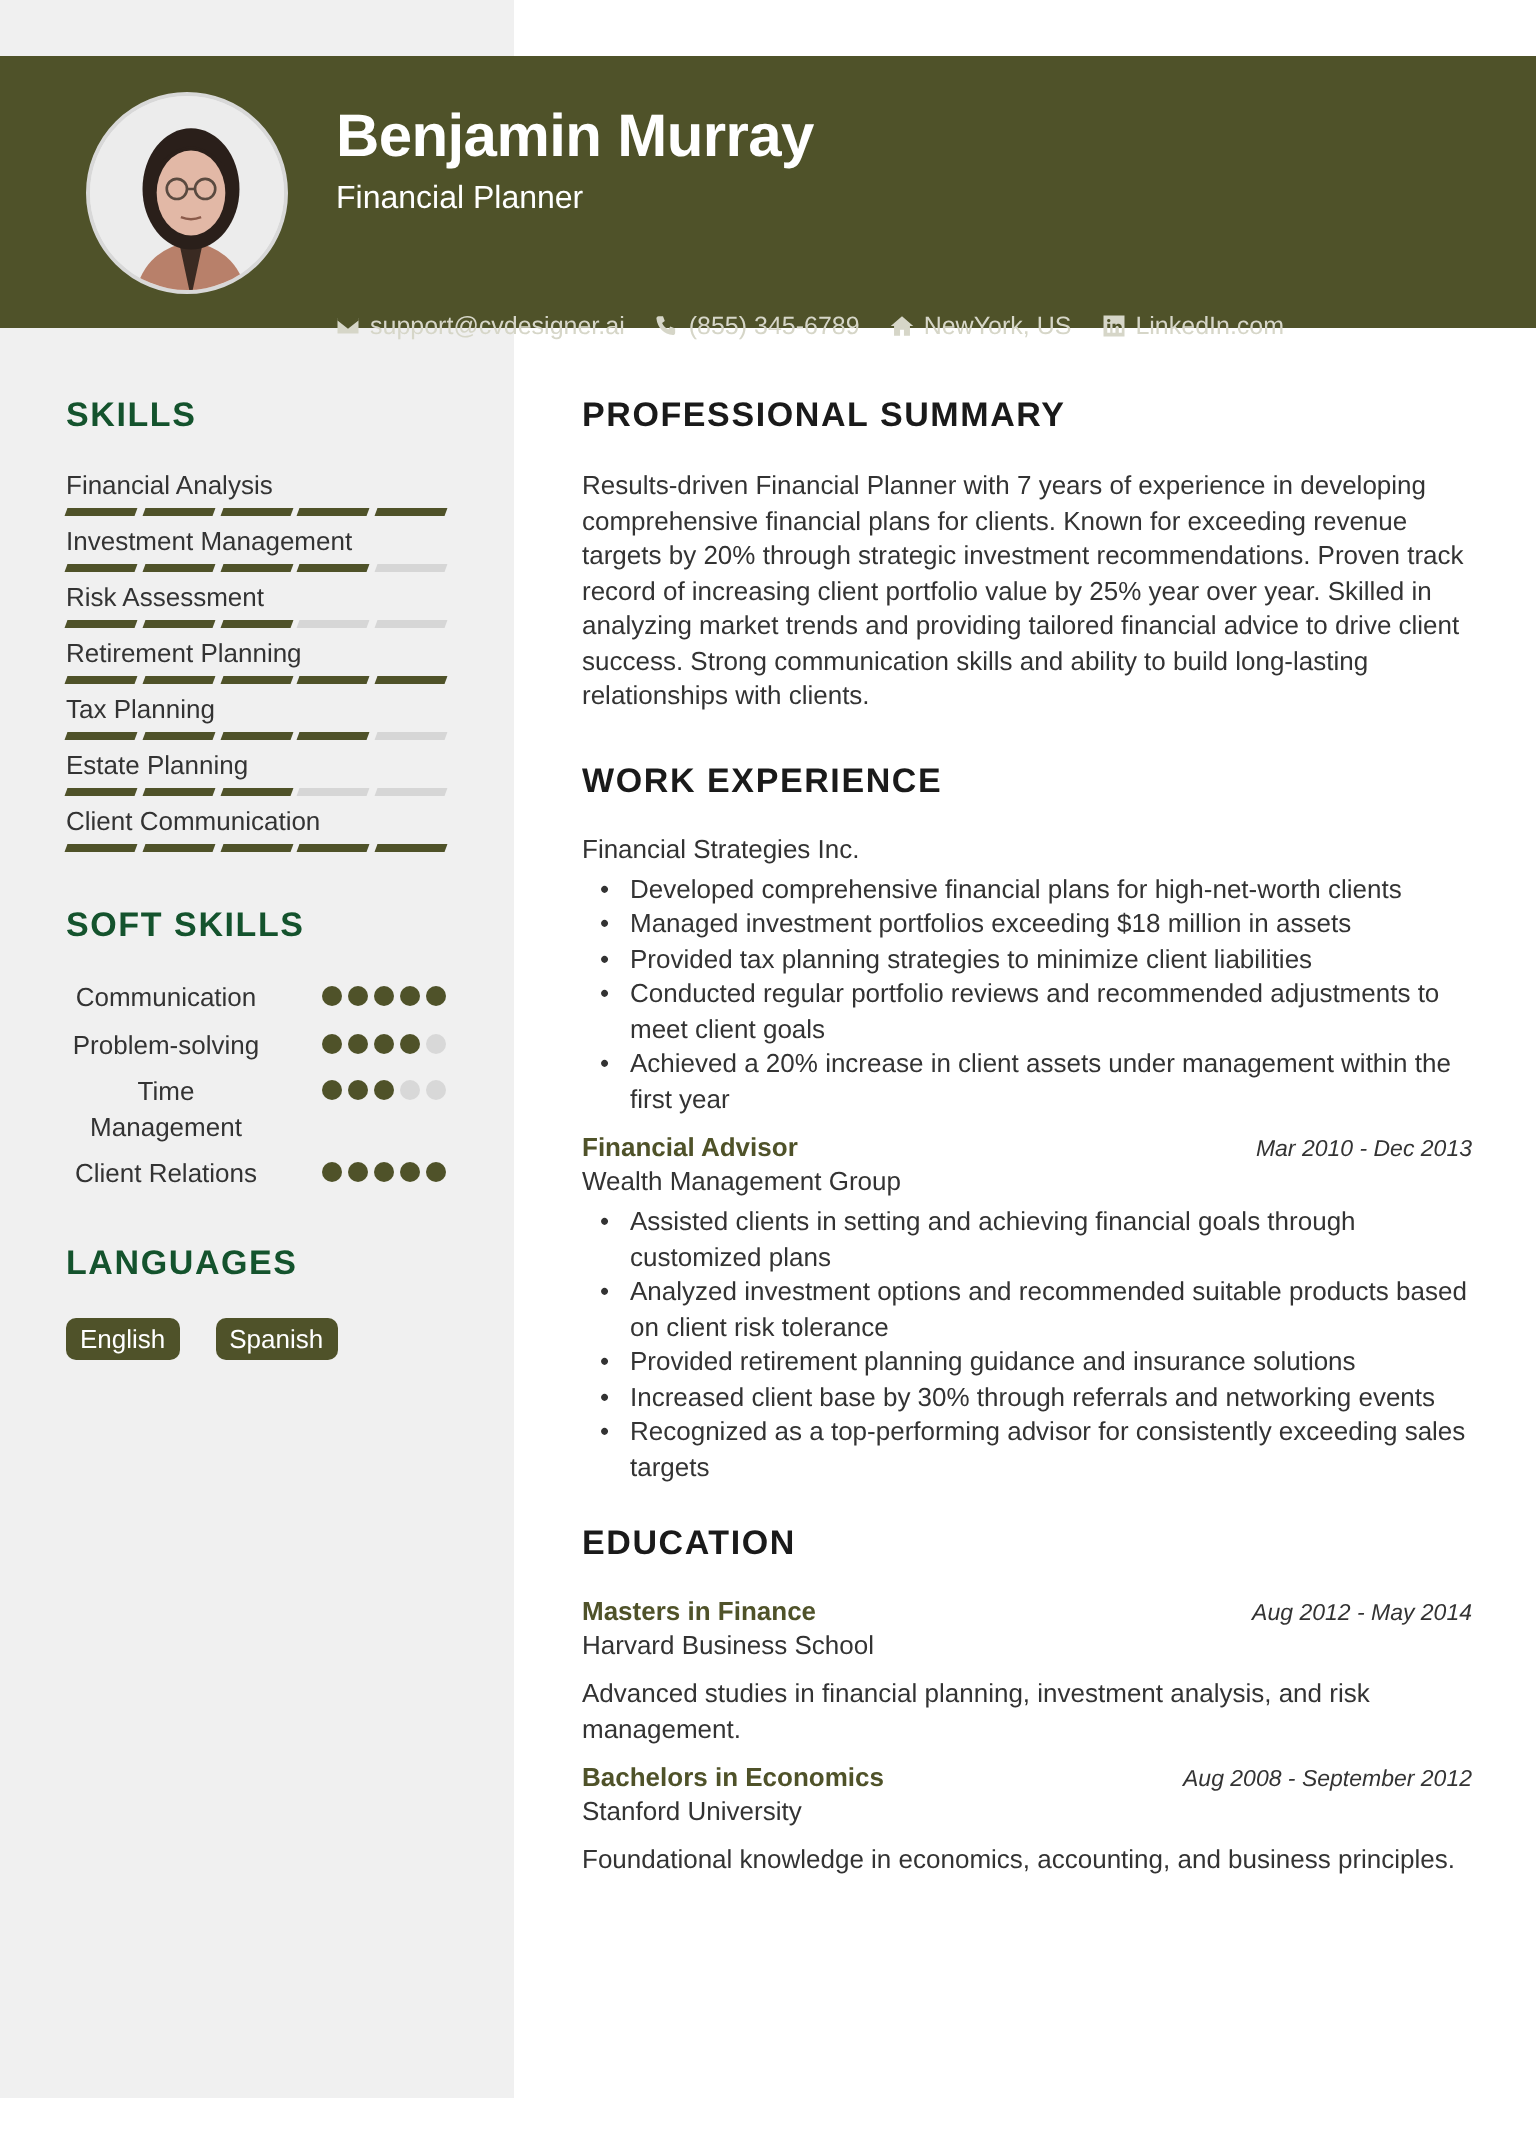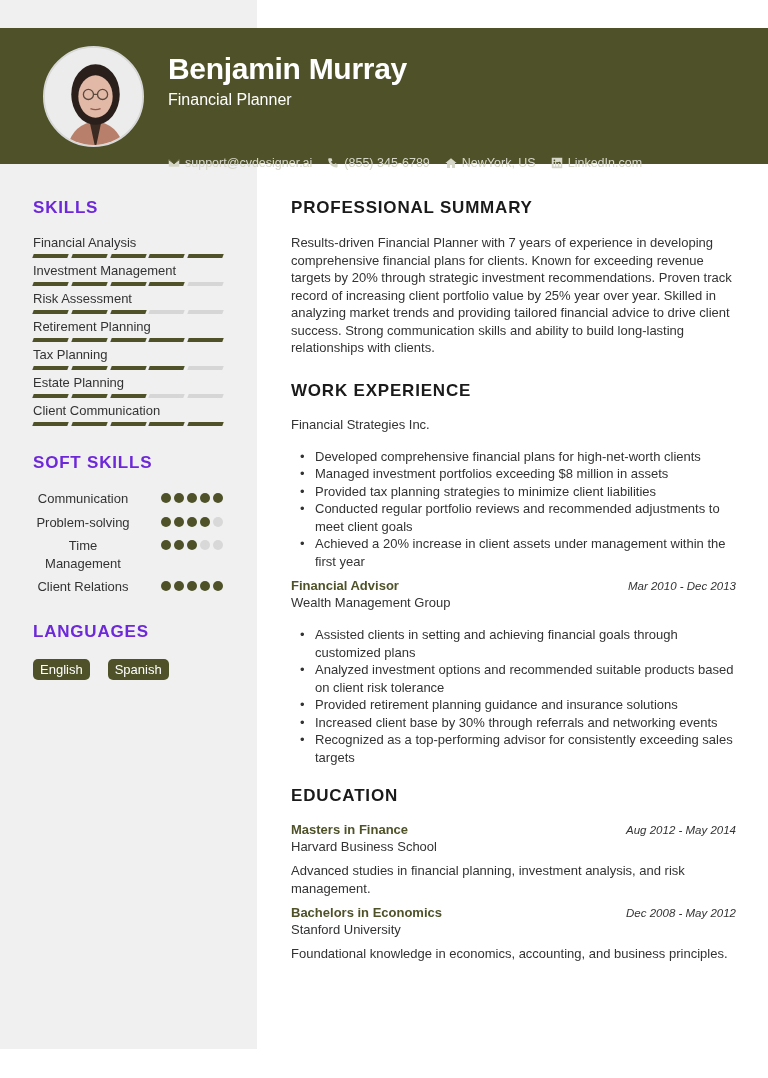--- a/index.html
+++ b/index.html
@@ -10,21 +10,21 @@
 
   .header { position: absolute; left: 0; top: 28px; width: 768px; height: 136px; background: #4f5229; }
   .photo { position: absolute; left: 43px; top: 46px; width: 101px; height: 101px; border-radius: 50%; background: #ececec; border: 2px solid #d8d8d8; overflow: hidden; }
   .name { position: absolute; left: 168px; top: 52px; font-size: 30px; font-weight: bold; color: #ffffff; letter-spacing: -0.3px; }
   .title { position: absolute; left: 168px; top: 91px; font-size: 16px; color: #ffffff; }
   .contacts { position: absolute; left: 168px; top: 122px; display: flex; gap: 15px; font-size: 12.5px; color: #d6d6c8; margin-top: 34px; }
   .contact { display: flex; align-items: center; gap: 5px; }
   .contact svg { width: 12px; height: 12px; fill: #d6d6c8; }
 
   .side { position: absolute; left: 33px; top: 198px; width: 190px; }
-  .side h2 { font-size: 17px; font-weight: bold; color: #6d28d9; letter-spacing: 0.8px; margin-bottom: 17px; }
+  .side h2 { font-size: 17px; font-weight: bold; color: #14532d; letter-spacing: 0.8px; margin-bottom: 17px; }
   .skill { margin-bottom: 4px; }
   .skill-name { font-size: 13px; color: #333; line-height: 16px; }
   .bar { display: flex; gap: 4px; margin-top: 3px; height: 5px; }
   .seg { width: 35px; height: 4px; background: #d6d6d6; transform: skewX(-20deg); }
   .seg.on { background: #4f5229; }
 
   .soft { margin-top: 26px; }
   .soft-row { display: flex; justify-content: space-between; align-items: flex-start; margin-bottom: 6px; }
   .soft-name { font-size: 13px; color: #333; line-height: 17.5px; width: 100px; text-align: center; }
   .dots { display: flex; gap: 3px; margin-top: 3px; }
@@ -36,21 +36,21 @@
   .lang { background: #4f5229; color: #fff; font-size: 13px; padding: 3px 7px; border-radius: 5px; }
 
   .main { position: absolute; left: 291px; top: 198px; width: 445px; }
   .main h2 { font-size: 17px; font-weight: bold; color: #1a1a1a; letter-spacing: 0.8px; margin-bottom: 16px; }
   .summary { font-size: 13px; line-height: 17.5px; color: #333; margin-bottom: 24px; }
   .job { margin-bottom: 6px; }
   .job-head { display: flex; justify-content: space-between; align-items: baseline; }
   .job-title { font-size: 13px; font-weight: bold; color: #4f5229; }
   .job-date { font-size: 11.5px; font-style: italic; color: #333; }
   .job-org { font-size: 13px; color: #333; margin-top: 2px; }
-  .bullets { list-style: none; margin-top: 16px; margin-bottom: 8px; }
+  .bullets { list-style: none; margin-top: 4px; margin-bottom: 8px; }
   .bullets li { font-size: 13px; line-height: 17.5px; color: #333; position: relative; padding-left: 24px; }
   .bullets li::before { content: "\2022"; position: absolute; left: 9px; top: 0; }
   .work { margin-bottom: 20px; }
   .edu-item { margin-bottom: 8px; }
   .edu-desc { font-size: 13px; line-height: 17.5px; color: #333; margin-top: 8px; }
 </style>
 </head>
 <body>
 
 <div class="sidebar-bg"></div>
@@ -242,21 +242,21 @@
     <p class="summary">Results-driven Financial Planner with 7 years of experience in developing comprehensive financial plans for clients. Known for exceeding revenue targets by 20% through strategic investment recommendations. Proven track record of increasing client portfolio value by 25% year over year. Skilled in analyzing market trends and providing tailored financial advice to drive client success. Strong communication skills and ability to build long-lasting relationships with clients.</p>
   </section>
 
   <section class="work">
     <h2>WORK EXPERIENCE</h2>
     <div id="jobs">
         <div class="job">
           <div class="job-org">Financial Strategies Inc.</div>
           <ul class="bullets">
             <li>Developed comprehensive financial plans for high-net-worth clients</li>
-            <li>Managed investment portfolios exceeding $8 million in assets</li>
+            <li>Managed investment portfolios exceeding $18 million in assets</li>
             <li>Provided tax planning strategies to minimize client liabilities</li>
             <li>Conducted regular portfolio reviews and recommended adjustments to meet client goals</li>
             <li>Achieved a 20% increase in client assets under management within the first year</li>
           </ul>
         </div>
         <div class="job">
           <div class="job-head">
             <span class="job-title">Financial Advisor</span>
             <span class="job-date">Mar 2010 - Dec 2013</span>
           </div>
@@ -279,20 +279,20 @@
           <div class="job-head">
             <span class="job-title">Masters in Finance</span>
             <span class="job-date">Aug 2012 - May 2014</span>
           </div>
           <div class="job-org">Harvard Business School</div>
           <div class="edu-desc">Advanced studies in financial planning, investment analysis, and risk management.</div>
         </div>
         <div class="edu-item">
           <div class="job-head">
             <span class="job-title">Bachelors in Economics</span>
-            <span class="job-date">Dec 2008 - May 2012</span>
+            <span class="job-date">Aug 2008 - September 2012</span>
           </div>
           <div class="job-org">Stanford University</div>
           <div class="edu-desc">Foundational knowledge in economics, accounting, and business principles.</div>
         </div>
       </div>
   </section>
 </main>
 
 </body></html>

